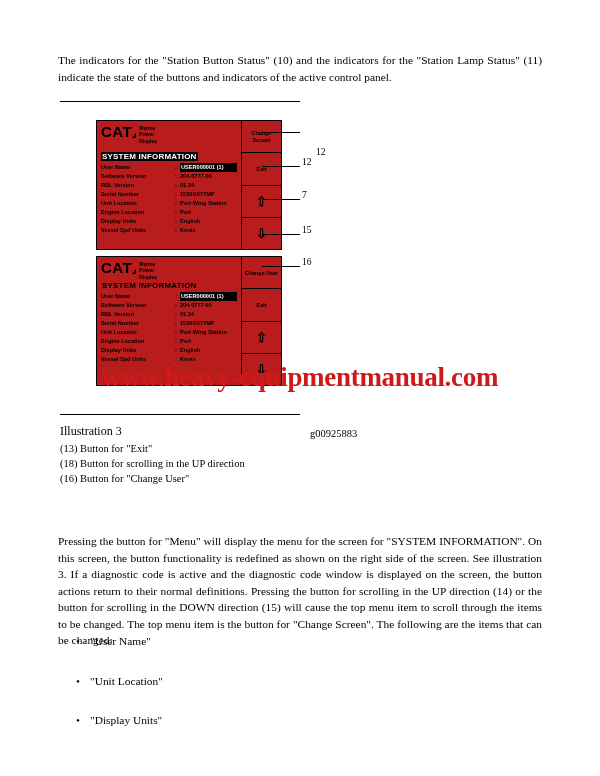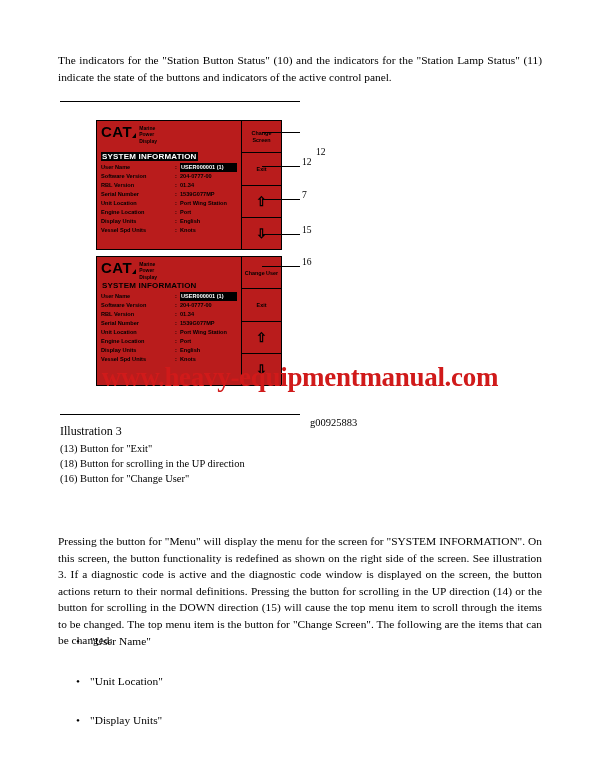--- a/index.html
+++ b/index.html
@@ -178,21 +178,21 @@
 
   .illus-caption {
     position: absolute;
     left: 60px;
     top: 424px;
     font-size: 12px;
   }
   .illus-num {
     position: absolute;
     left: 310px;
-    top: 417px;
+    top: 428px;
     font-size: 10.5px;
   }
   .legend {
     position: absolute;
     left: 60px;
     top: 441px;
     font-size: 10.5px;
     line-height: 1.43;
   }
   .body-para {

